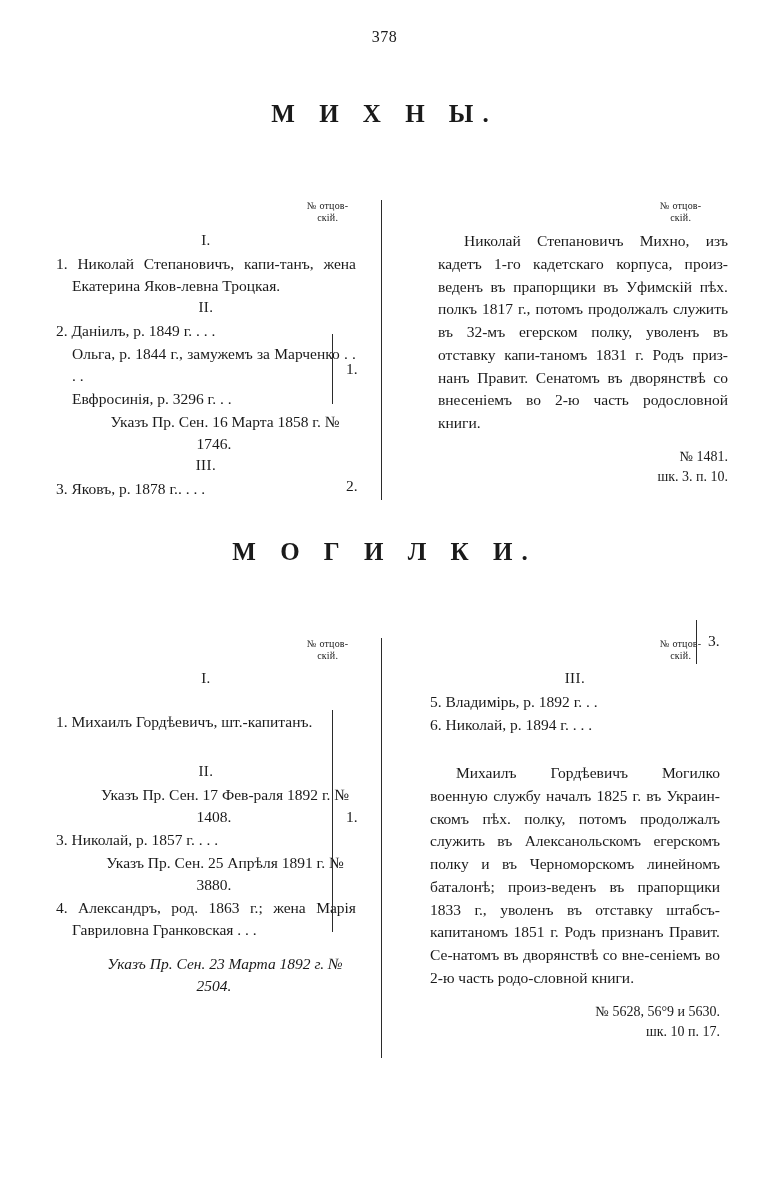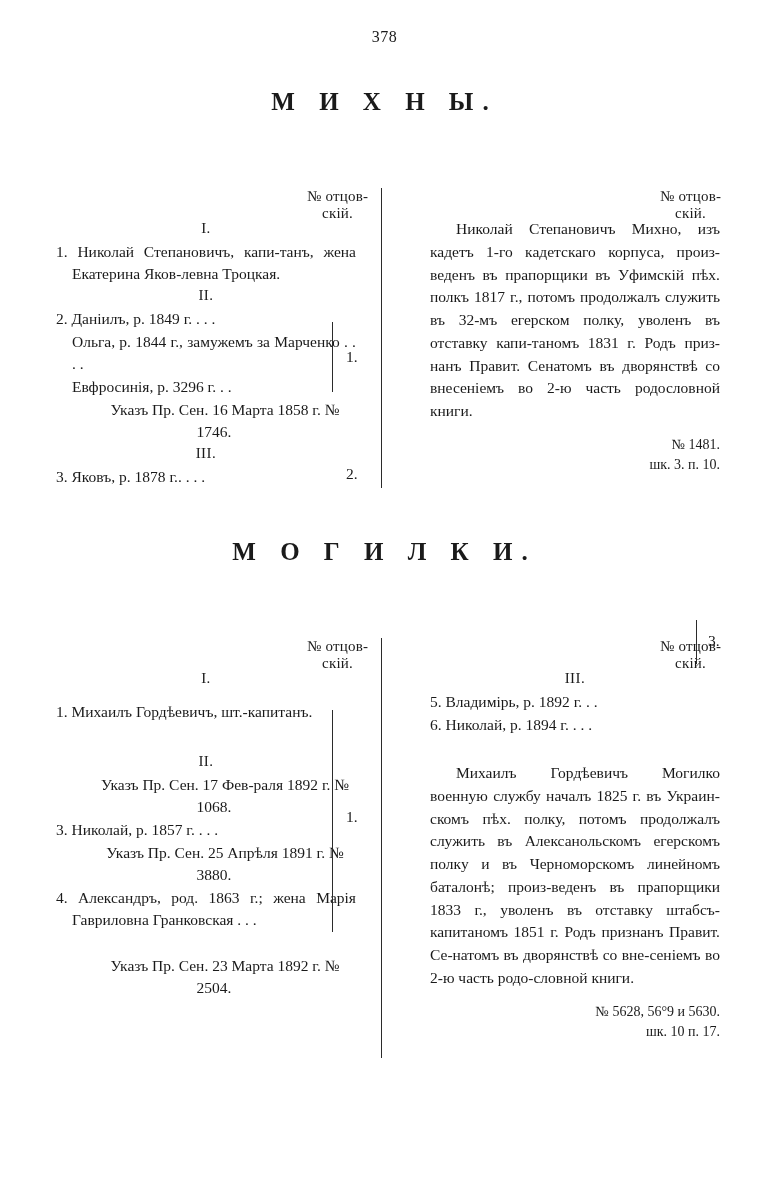--- a/index.html
+++ b/index.html
@@ -39,40 +39,40 @@
     letter-spacing: 9px;
     margin: 0;
   }
 
   
   .section {
     position: absolute;
     left: 0;
     width: 769px;
   }
-  .sec-mihny { top: 88px; }
+  .sec-mihny { top: 100px; }
   .sec-mogilki { top: 538px; }
 
   .columns {
     position: relative;
     width: 769px;
     margin-top: 24px;
     height: auto;
   }
 
   .col {
     position: absolute;
     box-sizing: border-box;
   }
   .col-left  { left: 56px;  width: 300px; }
   .col-right { left: 430px; width: 290px; }
 
   .otsov-label {
     position: absolute;
-    font-size: 15px;
+    font-size: 10px;
     line-height: 1.15;
     text-align: center;
     letter-spacing: 0.2px;
     white-space: nowrap;
   }
   .otsov-left  { left: 307px; }
   .otsov-right { left: 660px; }
 
   .gen-head {
     text-align: center;
@@ -156,21 +156,21 @@
 
         <div class="gen-head">III.</div>
         <p class="entry">3. Яковъ, р. 1878 г.. . . .</p>
       </div>
 
       <div class="vline" style="left:332px; top:182px; height:70px;"></div>
       <div class="refnum" style="left:346px; top:208px;">1.</div>
       <div class="refnum" style="left:346px; top:325px;">2.</div>
       <div class="vline" style="left:381px; top:48px; height:300px;"></div>
 
-      <div class="col col-right" style="top:78px;">
+      <div class="col col-right" style="top:78px;margin-left:8px;">
         <p class="body-par">Николай Степановичъ Михно, изъ кадетъ 1-го кадетскаго корпуса, произ-веденъ въ прапорщики въ Уфимскій пѣх. полкъ 1817 г., потомъ продолжалъ служить въ 32-мъ егерском полку, уволенъ въ отставку капи-таномъ 1831 г. Родъ приз-нанъ Правит. Сенатомъ въ дворянствѣ со внесеніемъ во 2-ю часть родословной книги.</p>
         <div class="archive">
           <div>№ 1481.</div>
           <div>шк. 3. п. 10.</div>
         </div>
       </div>
 
     </div>
   </div>
 
@@ -178,31 +178,31 @@
     <div class="section-title">М О Г И Л К И.</div>
 
     <div class="columns">
 
       <div class="otsov-label otsov-left" style="top:48px;">№ отцов-<br>скій.</div>
       <div class="otsov-label otsov-right" style="top:48px;">№ отцов-<br>скій.</div>
 
       <div class="col col-left" style="top:78px;">
 
         <div class="gen-head">I.</div>
-        <p class="entry" style="margin-top:14px;">1. Михаилъ Гордѣевичъ, шт.-капитанъ.</p>
+        <p class="entry" style="margin-top:24px;">1. Михаилъ Гордѣевичъ, шт.-капитанъ.</p>
 
         <div class="gen-head" style="margin-top:30px;">II.</div>
 
-        <p class="ukaz">Указъ Пр. Сен. 17 Фев-раля 1892 г. № 1068.</p>
+        <p class="ukaz">Указъ Пр. Сен. 17 Фев-раля 1892 г. № 1408.</p>
 
         <p class="entry">3. Николай, р. 1857 г. . . .</p>
         <p class="ukaz">Указъ Пр. Сен. 25 Апрѣля 1891 г. № 3880.</p>
 
         <p class="entry">4. Александръ, род. 1863 г.; жена Марія Гавриловна Гранковская . . .</p>
-        <p class="ukaz" style="margin-top:24px;">Указъ Пр. Сен. 23 Марта 1892 г. № 2504.</p>
+        <p class="ukaz" style="margin-top:12px;font-style:italic;">Указъ Пр. Сен. 23 Марта 1892 г. № 2504.</p>
       </div>
 
       <div class="vline" style="left:332px; top:120px; height:222px;"></div>
       <div class="refnum" style="left:346px; top:218px;">1.</div>
       <div class="vline" style="left:381px; top:48px; height:420px;"></div>
 
       <div class="col col-right" style="top:78px;">
         <div class="gen-head">III.</div>
         <p class="entry">5. Владимірь, р. 1892 г. . .</p>
         <p class="entry">6. Николай, р. 1894 г. . . .</p>

